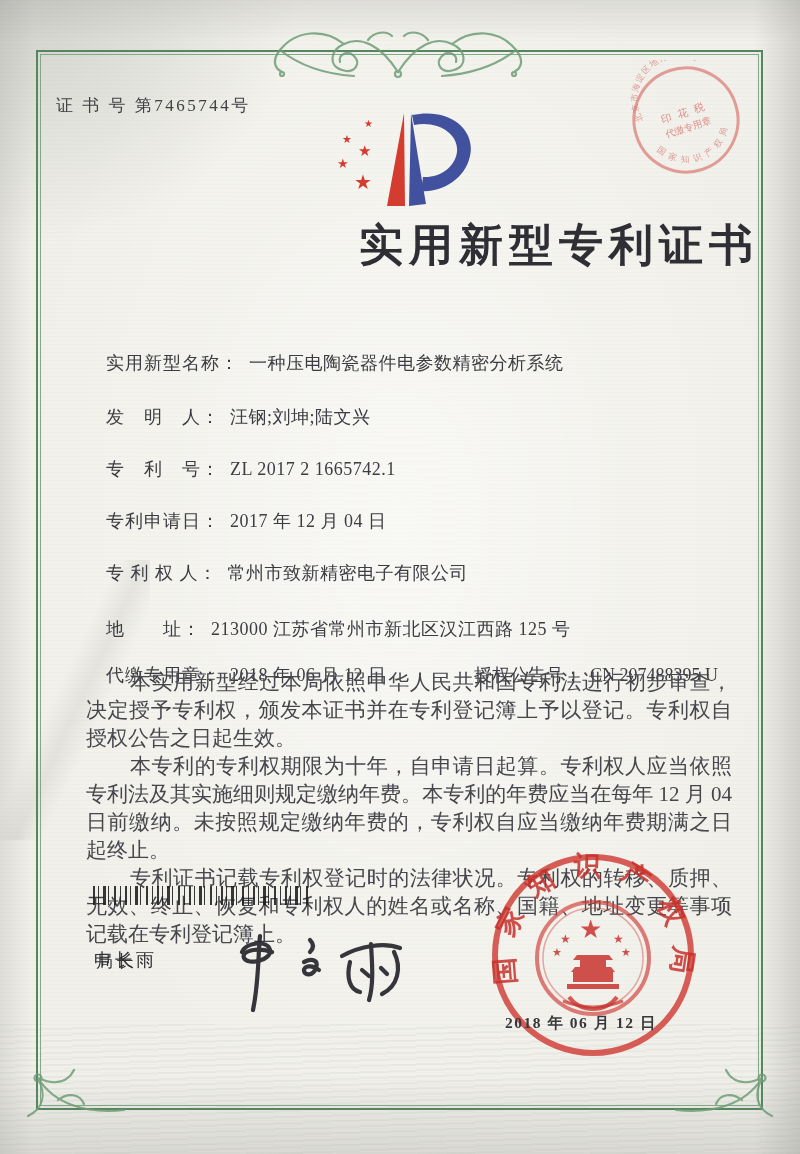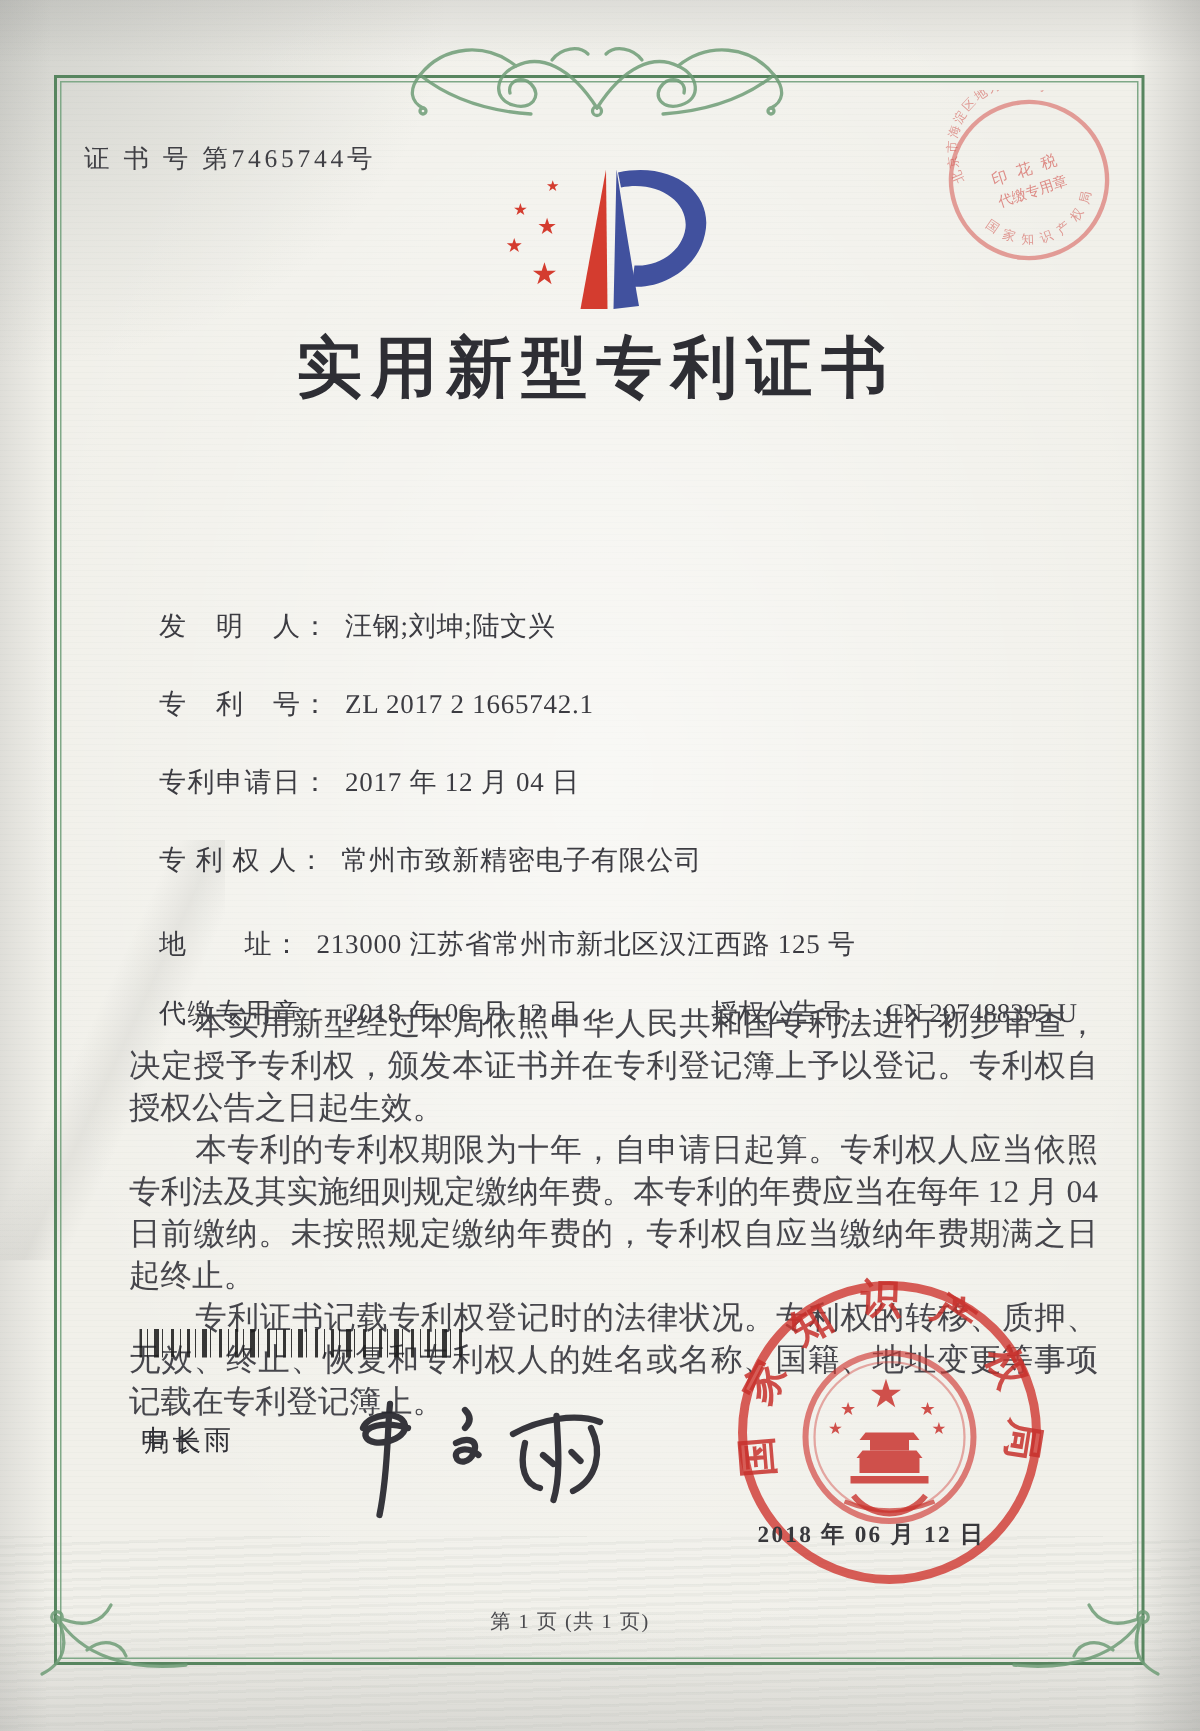--- a/index.html
+++ b/index.html
@@ -31,21 +31,21 @@
   .frame{position:absolute;left:36px;top:50px;width:723px;height:1056px;
          border:2px solid #57855f;}
   .frame-inner{position:absolute;inset:2px;border:1px solid #7fa887;}
   
   .ornament-top{position:absolute;left:258px;top:22px;}
   .corner-left{position:absolute;left:24px;top:1066px;}
   .corner-right{position:absolute;left:672px;top:1066px;transform:scaleX(-1);}
   
   .cert-no{position:absolute;left:56px;top:94px;font-size:17px;letter-spacing:2.5px;color:#3f3f44;text-align:right;}
   .logo{position:absolute;left:328px;top:110px;}
-  .title{position:absolute;left:36px;top:216px;width:723px;text-align:center;
+  .title{position:absolute;left:36px;top:216px;width:723px;text-align:right;
          font-size:44px;font-weight:600;letter-spacing:6px;color:#2e2e34;}
   .field{position:absolute;left:88px;font-size:18px;color:#3c3c42;white-space:pre;}
   .field .flabel{letter-spacing:1px;}
   .field .fvalue{margin-left:10px;letter-spacing:0.5px;}
   .grant-no{position:absolute;left:456px;top:642px;font-size:18px;color:#3c3c42;white-space:pre;}
   .grant-no .fvalue{margin-left:8px;}
   .paras{position:absolute;left:86px;top:668px;width:646px;font-size:21px;
          line-height:28px;color:#46464c;}
   .paras p{margin:0;text-indent:2.1em;text-align:justify;}
   .barcode{position:absolute;left:93px;top:886px;width:215px;height:19px;opacity:.88;
@@ -125,20 +125,23 @@
       <text x="26" y="79" font-size="20">★</text>
       <text x="9" y="58" font-size="13">★</text>
       <text x="30" y="46" font-size="15">★</text>
       <text x="14" y="33" font-size="11">★</text>
       <text x="36" y="17" font-size="10">★</text>
     </g>
   </svg>
 
   <div class="title">实用新型专利证书</div>
 
+  <div class="field" style="top:330px">
+    <span class="flabel">实用新型名称：</span><span class="fvalue">一种压电陶瓷器件电参数精密分析系统</span>
+  </div>
   <div class="field" style="top:384px">
     <span class="flabel">发　明　人：</span><span class="fvalue">汪钢;刘坤;陆文兴</span>
   </div>
   <div class="field" style="top:436px">
     <span class="flabel">专　利　号：</span><span class="fvalue">ZL 2017 2 1665742.1</span>
   </div>
   <div class="field" style="top:488px">
     <span class="flabel">专利申请日：</span><span class="fvalue">2017 年 12 月 04 日</span>
   </div>
   <div class="field" style="top:540px">
@@ -222,15 +225,14 @@
         <textPath href="#stampTop" startOffset="2">北京市海淀区地方税务局</textPath>
       </text>
       <text font-size="8.5" fill="rgba(208,78,72,0.55)" style="letter-spacing:5px">
         <textPath href="#stampBottom" startOffset="6">国家知识产权局</textPath>
       </text>
       <text x="60" y="56" text-anchor="middle" font-size="10.5" fill="rgba(208,72,66,0.6)" style="letter-spacing:2px">印 花 税</text>
       <text x="60" y="71" text-anchor="middle" font-size="9.5" fill="rgba(208,72,66,0.6)">代缴专用章</text>
     </g>
   </svg>
 
-  <div class="footer">第 1 页 (共 1 页)</div>
 
 </div>
 
 </body></html>

